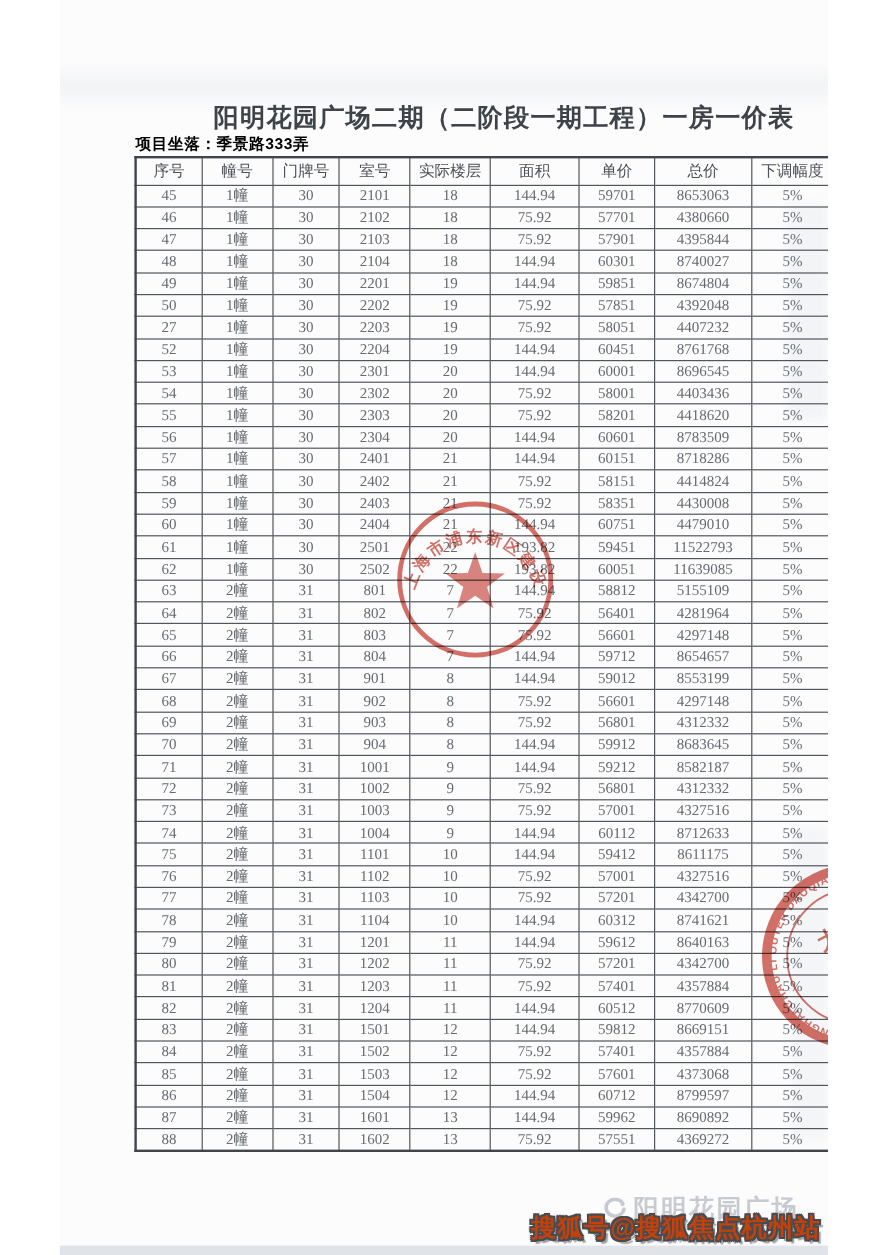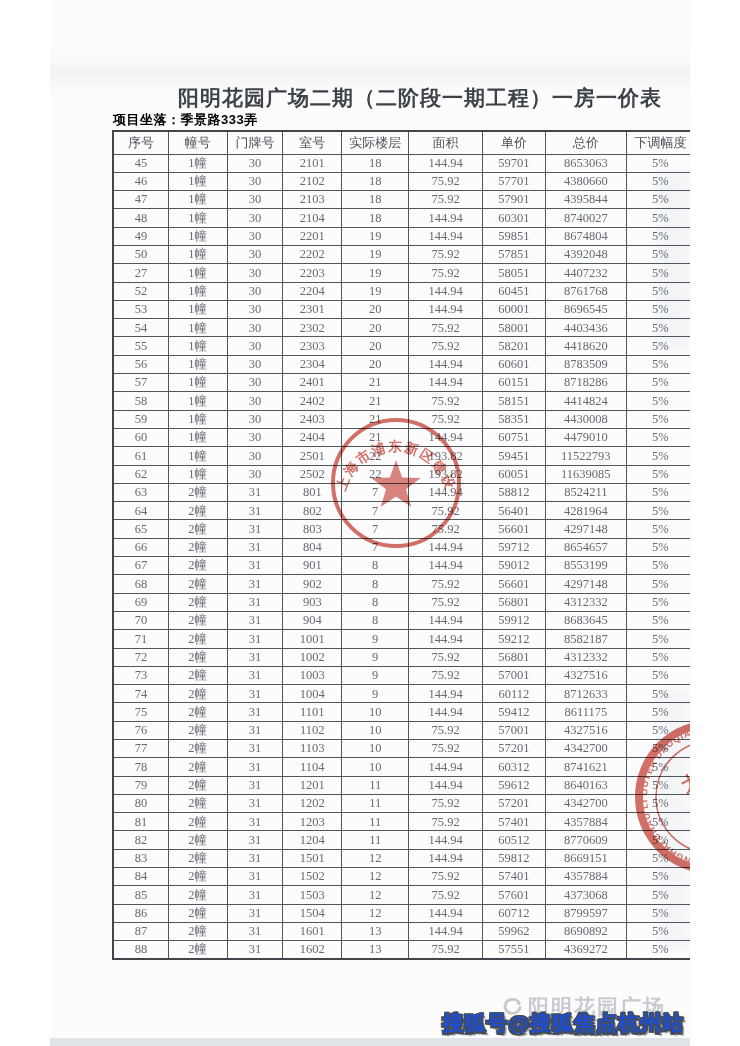--- a/index.html
+++ b/index.html
@@ -68,21 +68,21 @@
     font-family:"Liberation Sans",sans-serif;letter-spacing:2px;}
 
   
   .footer-brand{
     position:absolute;top:993px;right:24px;display:flex;align-items:center;gap:6px;
     font-size:21px;color:#c7cbd1;letter-spacing:2px;font-weight:700;
   }
   .footer-brand .logo{display:inline-block;line-height:0;}
   .footer-watermark{
     position:absolute;top:1009px;right:6px;
-    font-size:21px;font-weight:700;letter-spacing:1px;color:#1d4ed8;
+    font-size:21px;font-weight:700;letter-spacing:1px;color:#c2410c;
     text-shadow:
       -1.5px -1.5px 0 #474c51, 1.5px -1.5px 0 #474c51,
       -1.5px  1.5px 0 #474c51, 1.5px  1.5px 0 #474c51,
        0 -1.5px 0 #474c51, 0 1.5px 0 #474c51,
       -1.5px 0 0 #474c51, 1.5px 0 0 #474c51,
        3px 3px 1px rgba(72,77,82,.55);
   }
 </style>
 </head>
 <body>
@@ -322,21 +322,21 @@
           <td>5%</td>
         </tr>
         <tr>
           <td>63</td>
           <td>2幢</td>
           <td>31</td>
           <td>801</td>
           <td>7</td>
           <td>144.94</td>
           <td>58812</td>
-          <td>8524211</td>
+          <td>5155109</td>
           <td>5%</td>
         </tr>
         <tr>
           <td>64</td>
           <td>2幢</td>
           <td>31</td>
           <td>802</td>
           <td>7</td>
           <td>75.92</td>
           <td>56401</td>

